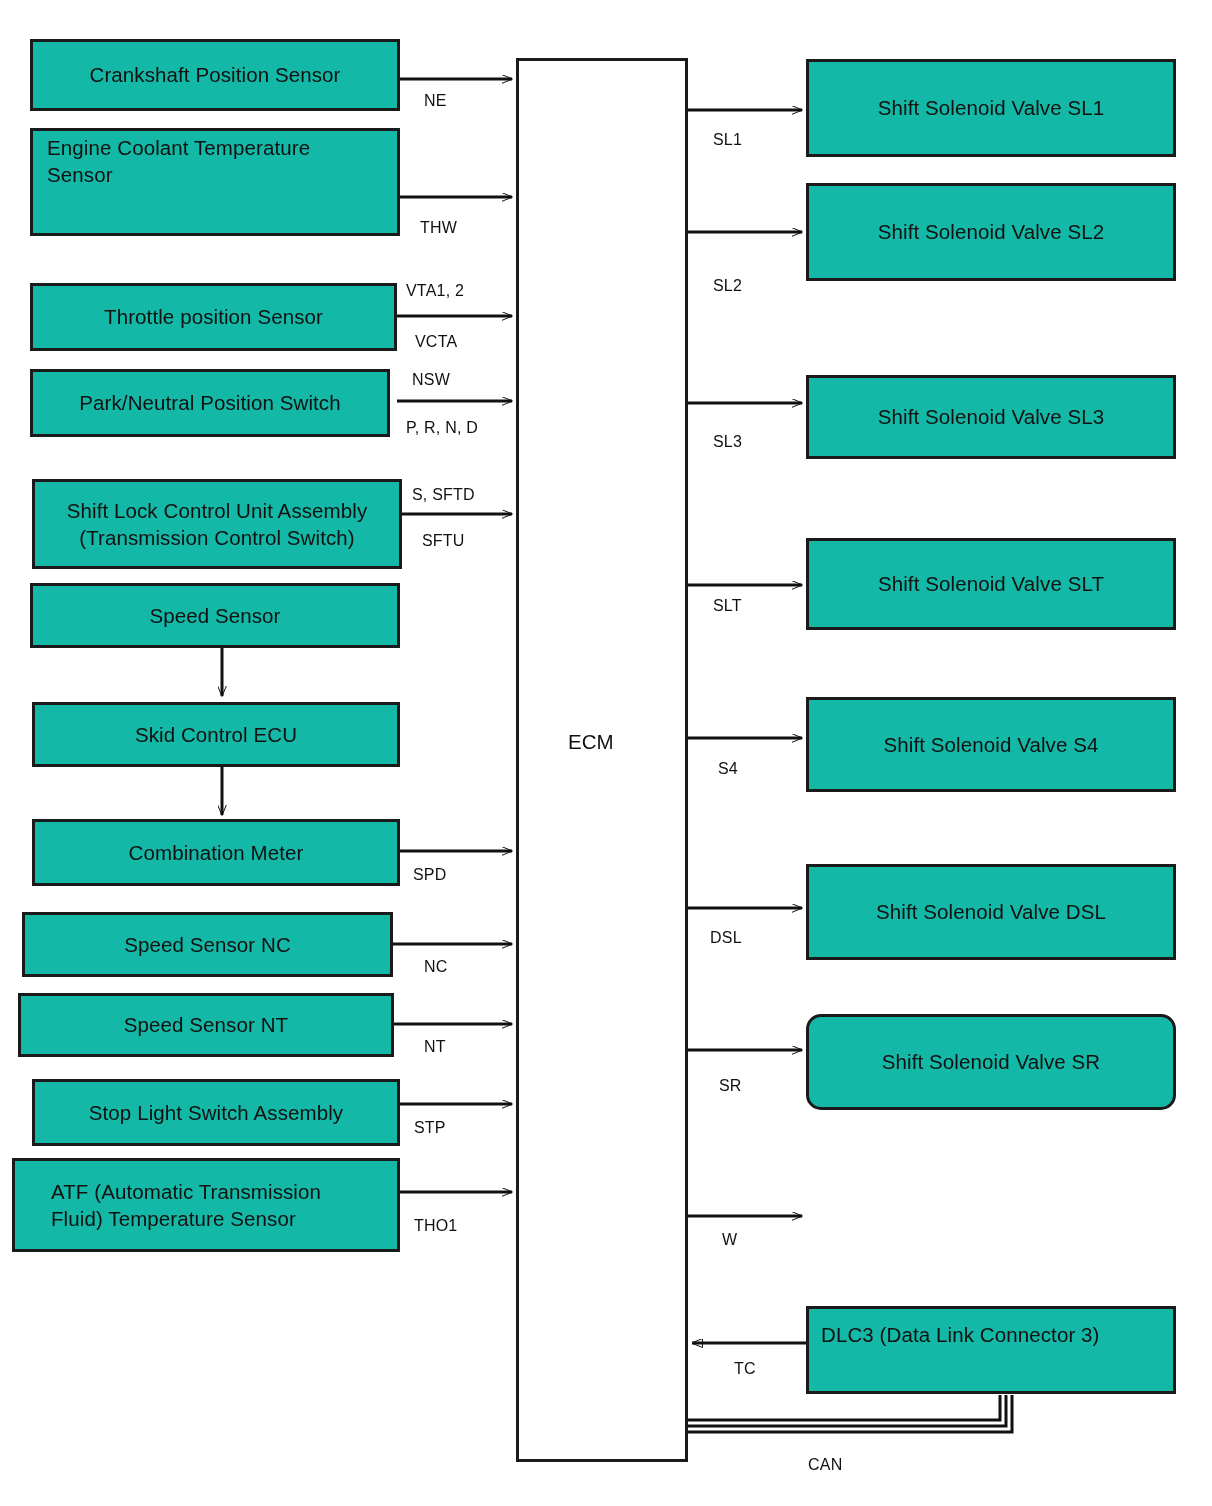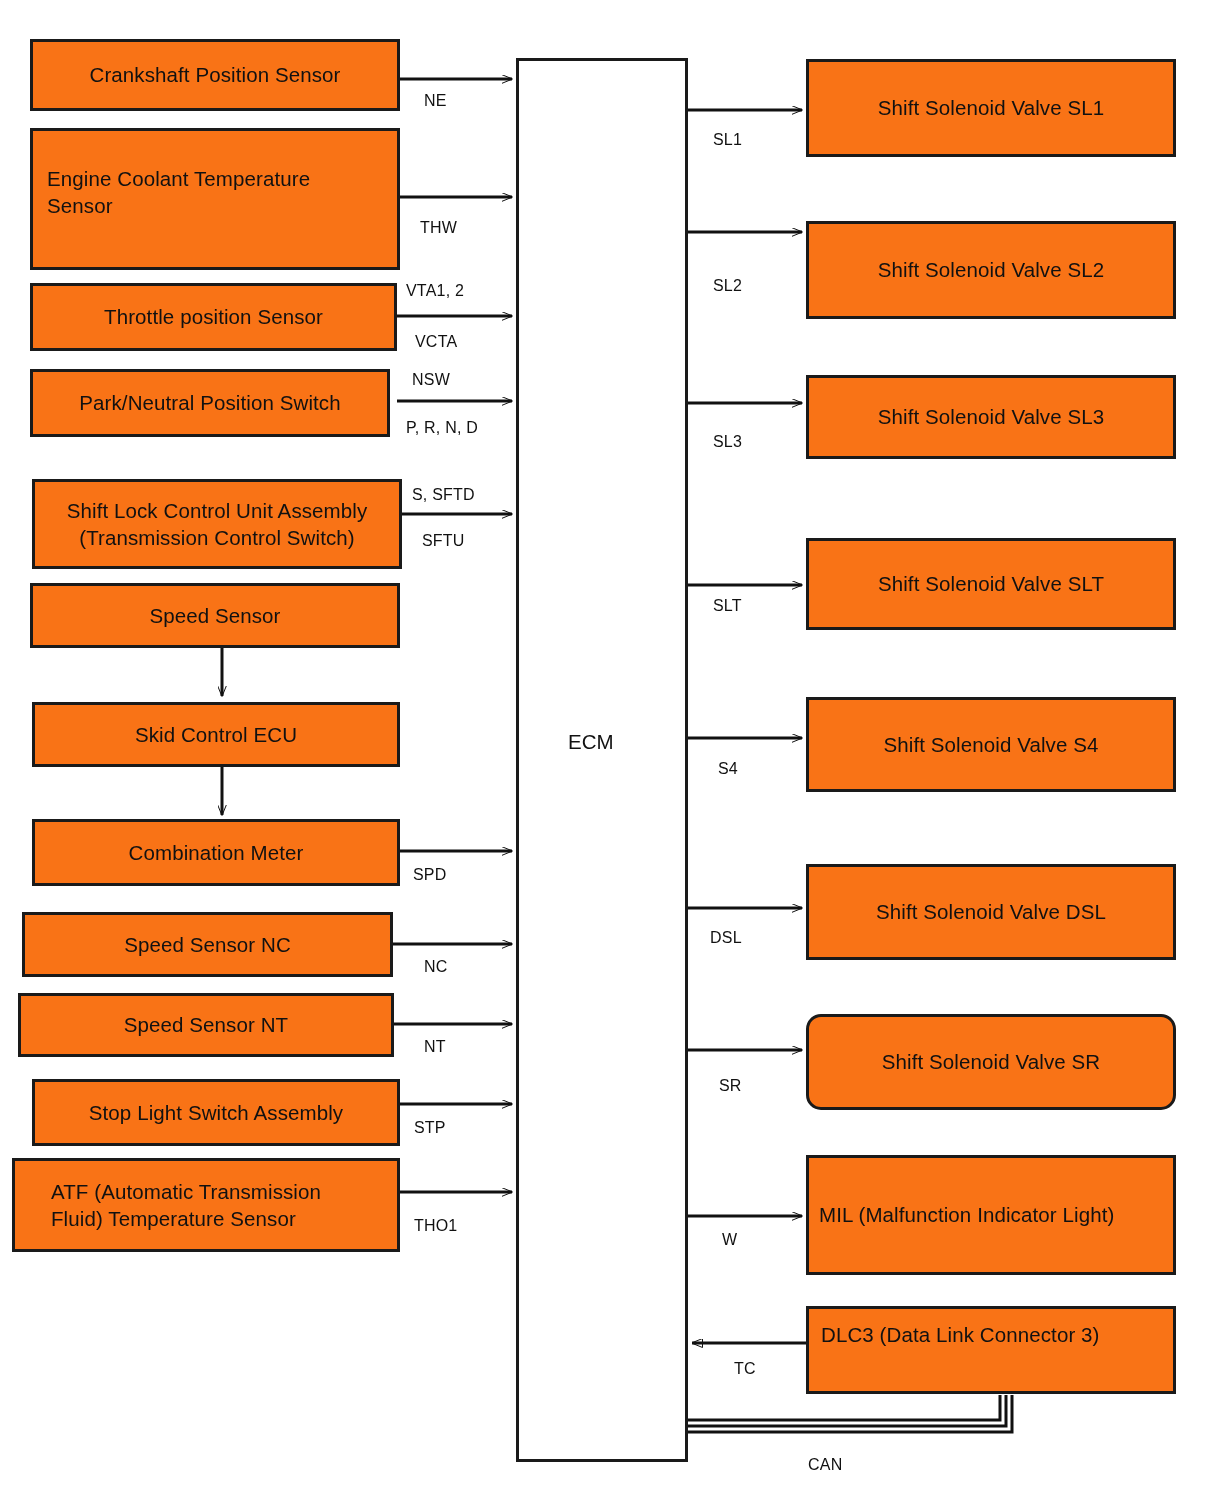--- a/index.html
+++ b/index.html
@@ -13,21 +13,21 @@
     width: 1212px;
     height: 1506px;
     background: #ffffff;
     font-family: "Liberation Sans", sans-serif;
     overflow: hidden;
   }
   .node {
     position: absolute;
     box-sizing: border-box;
     border: 3px solid #1a1a1a;
-    background: #f97316;
+    background: #14b8a6;
     display: flex;
     align-items: center;
     color: #111111;
     font-size: 20.5px;
     line-height: 1.32;
     letter-spacing: 0.1px;
   }
   .node.center-text {
     justify-content: center;
     text-align: center;
@@ -122,21 +122,21 @@
     <polyline points="1000,1395 1000,1420 688,1420" stroke-width="3"></polyline>
   </svg>
 
   <div class="ecm-box" style="left:516px; top:58px; width:172px; height:1404px;"></div>
   <div class="ecm-title" style="left:568px; top:730px;">ECM</div>
 
   <div class="node center-text" style="left:30px; top:39px; width:370px; height:72px;">
     <span class="node-label">Crankshaft Position Sensor</span>
   </div>
 
-  <div class="node left-text" style="left:30px; top:128px; width:370px; height:142px; align-items:flex-start; padding-top:34px;">
+  <div class="node left-text" style="left:30px; top:128px; width:370px; height:108px; align-items:flex-start; padding-top:3px;">
     <span class="node-label">Engine Coolant Temperature
 Sensor</span>
   </div>
 
   <div class="node center-text" style="left:30px; top:283px; width:367px; height:68px;">
     <span class="node-label">Throttle position Sensor</span>
   </div>
 
   <div class="node center-text" style="left:30px; top:369px; width:360px; height:68px;">
     <span class="node-label">Park/Neutral Position Switch</span>
@@ -187,21 +187,21 @@
   <div class="sig" style="left:413px; top:866px;">SPD</div>
   <div class="sig" style="left:424px; top:958px;">NC</div>
   <div class="sig" style="left:424px; top:1038px;">NT</div>
   <div class="sig" style="left:414px; top:1119px;">STP</div>
   <div class="sig" style="left:414px; top:1217px;">THO1</div>
 
   <div class="node center-text" style="left:806px; top:59px; width:370px; height:98px;">
     <span class="node-label">Shift Solenoid Valve SL1</span>
   </div>
 
-  <div class="node center-text" style="left:806px; top:183px; width:370px; height:98px;margin-top:38px;">
+  <div class="node center-text" style="left:806px; top:183px; width:370px; height:98px;">
     <span class="node-label">Shift Solenoid Valve SL2</span>
   </div>
 
   <div class="node center-text" style="left:806px; top:375px; width:370px; height:84px;">
     <span class="node-label">Shift Solenoid Valve SL3</span>
   </div>
 
   <div class="node center-text" style="left:806px; top:538px; width:370px; height:92px;">
     <span class="node-label">Shift Solenoid Valve SLT</span>
   </div>
@@ -211,23 +211,20 @@
   </div>
 
   <div class="node center-text" style="left:806px; top:864px; width:370px; height:96px;">
     <span class="node-label">Shift Solenoid Valve DSL</span>
   </div>
 
   <div class="node center-text" style="left:806px; top:1014px; width:370px; height:96px;border-radius:15px;">
     <span class="node-label">Shift Solenoid Valve SR</span>
   </div>
 
-  <div class="node left-text" style="left:806px; top:1155px; width:370px; height:120px; padding-left:10px;">
-    <span class="node-label">MIL (Malfunction Indicator Light)</span>
-  </div>
 
   <div class="node left-text" style="left:806px; top:1306px; width:370px; height:88px; align-items:flex-start; padding-top:12px; padding-left:12px;">
     <span class="node-label">DLC3 (Data Link Connector 3)</span>
   </div>
 
   <div class="sig" style="left:713px; top:131px;">SL1</div>
   <div class="sig" style="left:713px; top:277px;">SL2</div>
   <div class="sig" style="left:713px; top:433px;">SL3</div>
   <div class="sig" style="left:713px; top:597px;">SLT</div>
   <div class="sig" style="left:718px; top:760px;">S4</div>

